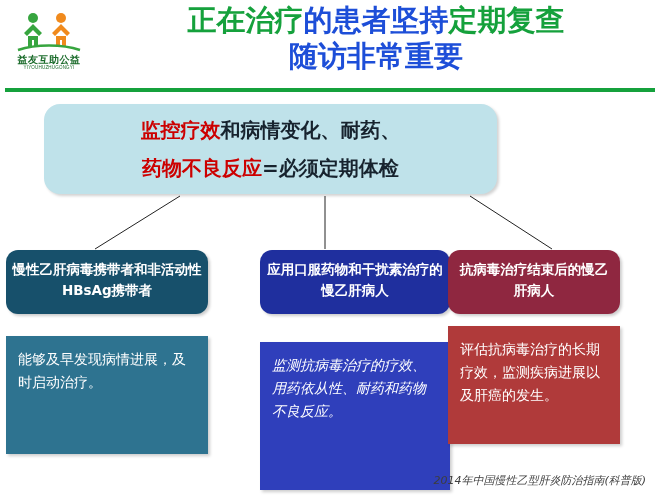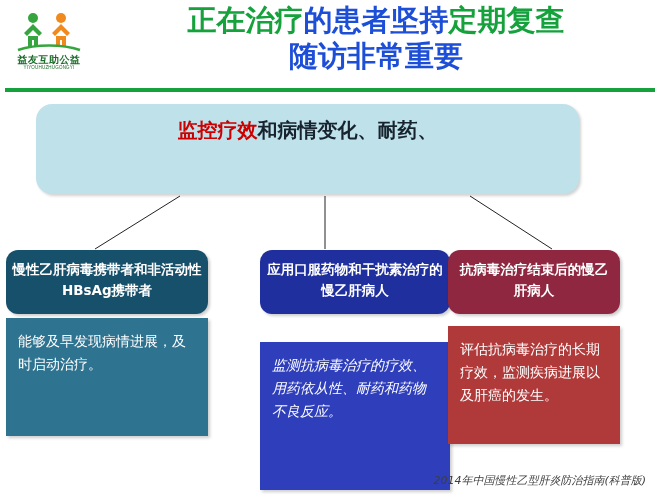--- a/index.html
+++ b/index.html
@@ -78,23 +78,23 @@
     left: 5px;
     top: 88px;
     width: 650px;
     height: 4px;
     background: #15a13c;
   }
 
   
   .topbox {
     position: absolute;
-    left: 36px;
+    left: 44px;
     top: 104px;
-    width: 543px;
+    width: 453px;
     height: 90px;
     background: #bfe2ea;
     border-radius: 16px;
     box-shadow: 2px 2px 3px rgba(0,0,0,0.18);
   }
   .topbox-line {
     text-align: center;
     font-family: "DejaVu Sans", "Liberation Sans", sans-serif;
     font-weight: bold;
     font-size: 20px;
@@ -137,21 +137,21 @@
     line-height: 23px;
     text-align: left;
     padding: 12px 12px;
     box-sizing: border-box;
     box-shadow: 2px 2px 3px rgba(0,0,0,0.2);
   }
 
   
   .col1 { left: 6px; top: 250px; width: 202px; border-radius: 21px; }
   .col1 .col-head { background: #17506b; height: 64px; }
-  .col1 .col-body { background: #2e7390; height: 118px; margin-top: 4px; }
+  .col1 .col-body { background: #2e7390; height: 118px; margin-top: 22px; }
 
   
   .col2 { left: 232px; top: 250px; width: 190px; padding-left: 28px; }
   .col2 .col-head { background: #1f2f9e; height: 64px; }
   .col2 .col-body { background: #2f3fbb; height: 148px; margin-top: 28px; font-style: italic; }
 
   
   .col3 { left: 448px; top: 250px; width: 172px; }
   .col3 .col-head { background: #8f2740; height: 64px; }
   .col3 .col-body { background: #b03a3a; height: 118px; margin-top: 12px; }
@@ -207,20 +207,23 @@
       </div>
     </div>
 
     <div class="header-rule"></div>
   </div>
 
   <div class="topbox">
     <div class="topbox-line l1">
       <span class="hl">监控疗效</span><span>和病情变化、耐药、</span>
     </div>
+    <div class="topbox-line l2">
+      <span class="hl">药物不良反应</span><span>=必须定期体检</span>
+    </div>
   </div>
 
   <svg class="connectors" viewBox="0 0 660 495" xmlns="http://www.w3.org/2000/svg">
     <line x1="180" y1="196" x2="95" y2="249" stroke="#222" stroke-width="1"></line>
     <line x1="325" y1="196" x2="325" y2="249" stroke="#222" stroke-width="1"></line>
     <line x1="470" y1="196" x2="552" y2="249" stroke="#222" stroke-width="1"></line>
   </svg>
 
   <div class="col col1">
     <div class="col-head">慢性乙肝病毒携带者和非活动性HBsAg携带者</div>

